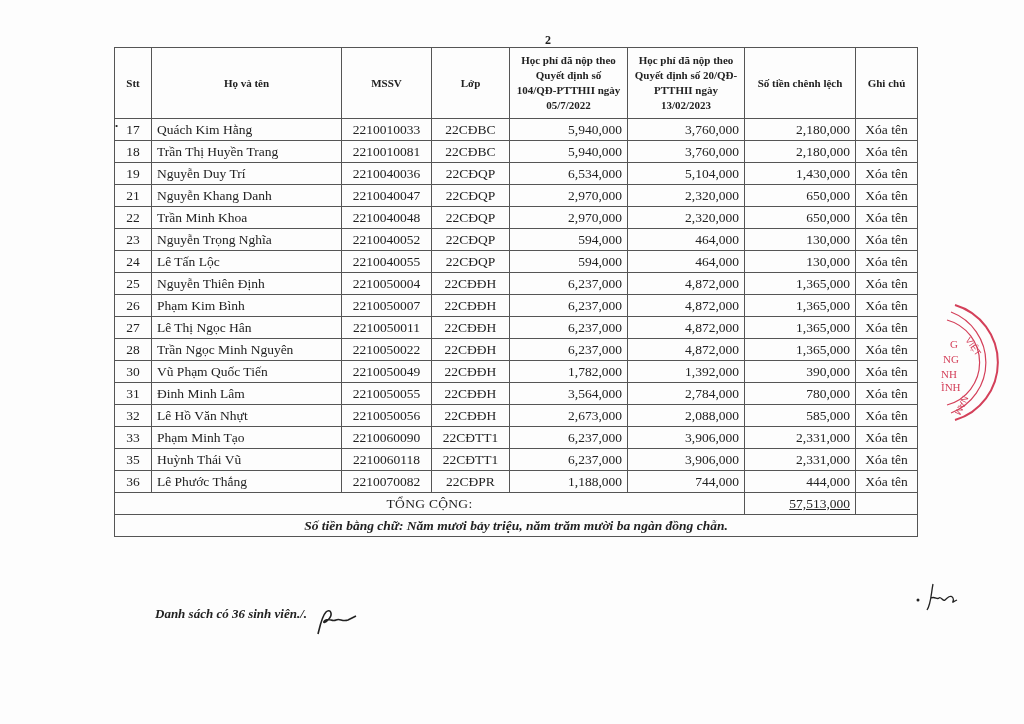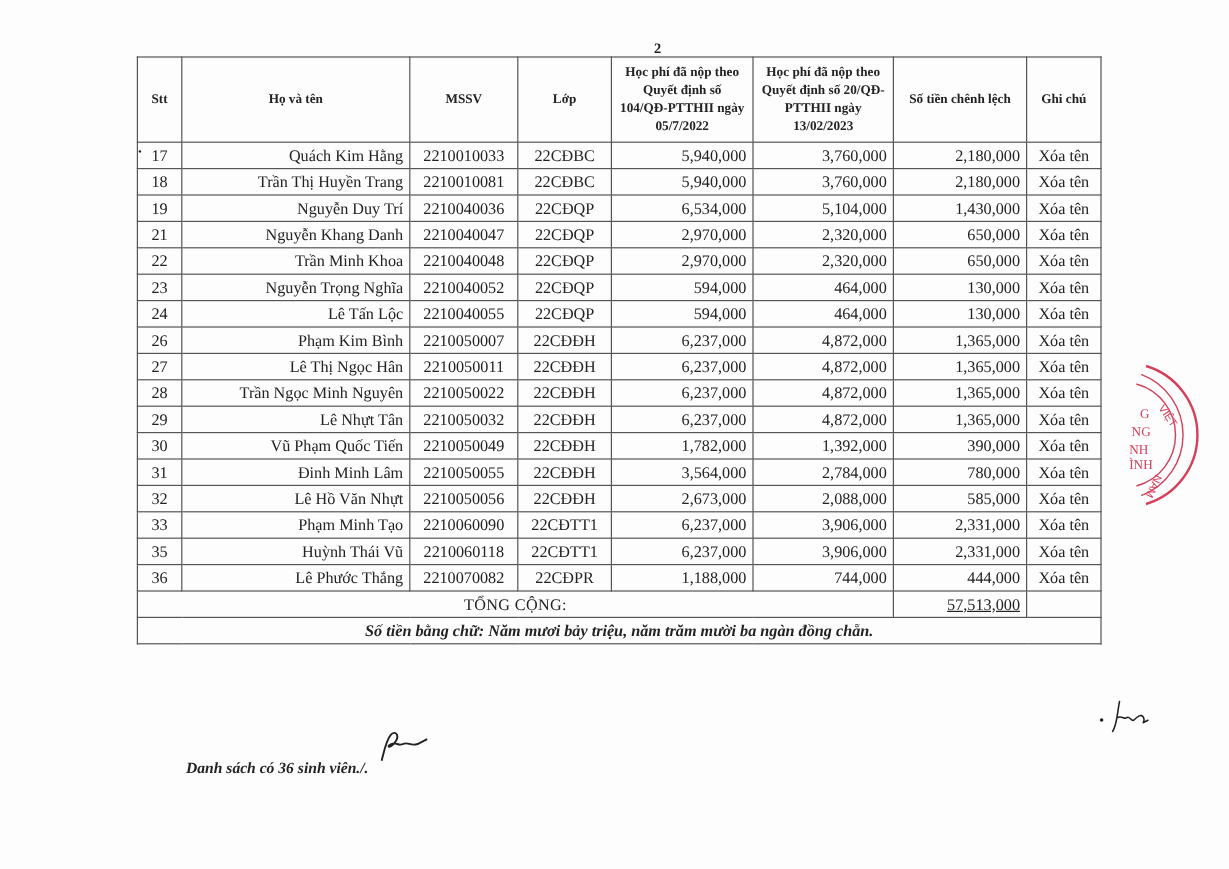--- a/index.html
+++ b/index.html
@@ -4,29 +4,29 @@
 <style>
   html, body { margin:0; padding:0; }
   body { width:1024px; height:724px; background:#fdfdfd; position:relative; overflow:hidden;
          font-family:"Liberation Serif", "DejaVu Serif", serif; color:#222; }
   .page-num { position:absolute; left:545px; top:33px; font-size:12px; font-weight:bold; }
   table.list { position:absolute; left:114px; top:47px; border-collapse:collapse; table-layout:fixed; }
   table.list td, table.list th { border:1px solid #555; padding:0 5px; height:21px; font-size:13.5px; white-space:nowrap; overflow:hidden; }
   table.list th { height:70px; font-weight:bold; font-size:11px; text-align:center; line-height:15px; white-space:normal; }
   td.c { text-align:center; }
   td.r { text-align:right; }
-  td.l { text-align:right; }
+  td.l { text-align:left; }
   td.note { text-align:center; font-size:12.5px;margin-top:28px; }
   td.stt { text-align:center; position:relative; }
   .mark { position:absolute; left:0px; top:2px; font-size:9px; }
   tr.total td { font-weight:normal; }
   .total-label { text-align:center; font-size:13.5px; letter-spacing:0.3px; }
   .total-value { text-align:right; font-weight:bold;text-decoration:underline; }
   .words { text-align:center; font-style:italic; font-weight:bold; font-size:12.5px; }
-  .footer-note { position:absolute; left:155px; top:632px; font-style:italic; font-weight:bold; font-size:13px; }
+  .footer-note { position:absolute; left:155px; top:606px; font-style:italic; font-weight:bold; font-size:13px; }
   .sig { position:absolute; }
   .stamp { position:absolute; left:935px; top:300px; width:90px; height:125px; }
 </style>
 </head>
 <body>
 
 <div class="page-num">2</div>
 
 <table class="list">
   <colgroup>
@@ -116,20 +116,30 @@
         <td class="stt">24</td>
         <td class="l">Lê Tấn Lộc</td>
         <td class="c">2210040055</td>
         <td class="c">22CĐQP</td>
         <td class="r">594,000</td>
         <td class="r">464,000</td>
         <td class="r">130,000</td>
         <td class="note">Xóa tên</td>
       </tr>
       <tr>
+        <td class="stt">25</td>
+        <td class="l">Nguyễn Thiên Định</td>
+        <td class="c">2210050004</td>
+        <td class="c">22CĐĐH</td>
+        <td class="r">6,237,000</td>
+        <td class="r">4,872,000</td>
+        <td class="r">1,365,000</td>
+        <td class="note">Xóa tên</td>
+      </tr>
+      <tr>
         <td class="stt">26</td>
         <td class="l">Phạm Kim Bình</td>
         <td class="c">2210050007</td>
         <td class="c">22CĐĐH</td>
         <td class="r">6,237,000</td>
         <td class="r">4,872,000</td>
         <td class="r">1,365,000</td>
         <td class="note">Xóa tên</td>
       </tr>
       <tr>
@@ -139,30 +149,20 @@
         <td class="c">22CĐĐH</td>
         <td class="r">6,237,000</td>
         <td class="r">4,872,000</td>
         <td class="r">1,365,000</td>
         <td class="note">Xóa tên</td>
       </tr>
       <tr>
         <td class="stt">28</td>
         <td class="l">Trần Ngọc Minh Nguyên</td>
         <td class="c">2210050022</td>
-        <td class="c">22CĐĐH</td>
-        <td class="r">6,237,000</td>
-        <td class="r">4,872,000</td>
-        <td class="r">1,365,000</td>
-        <td class="note">Xóa tên</td>
-      </tr>
-      <tr>
-        <td class="stt">29</td>
-        <td class="l">Lê Nhựt Tân</td>
-        <td class="c">2210050032</td>
         <td class="c">22CĐĐH</td>
         <td class="r">6,237,000</td>
         <td class="r">4,872,000</td>
         <td class="r">1,365,000</td>
         <td class="note">Xóa tên</td>
       </tr>
       <tr>
         <td class="stt">30</td>
         <td class="l">Vũ Phạm Quốc Tiến</td>
         <td class="c">2210050049</td>

